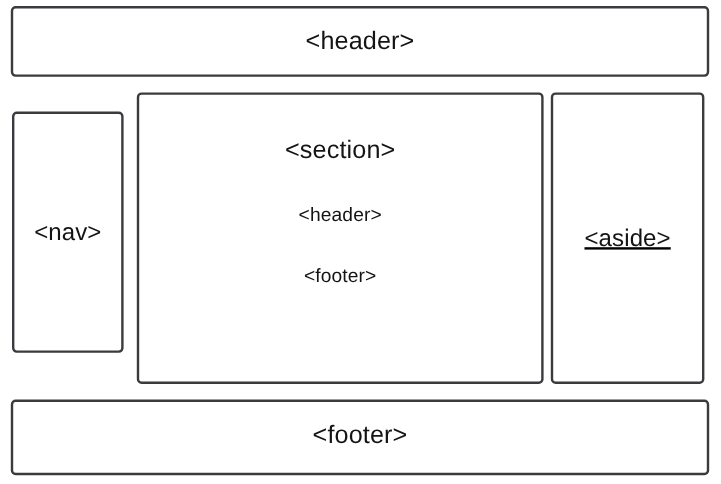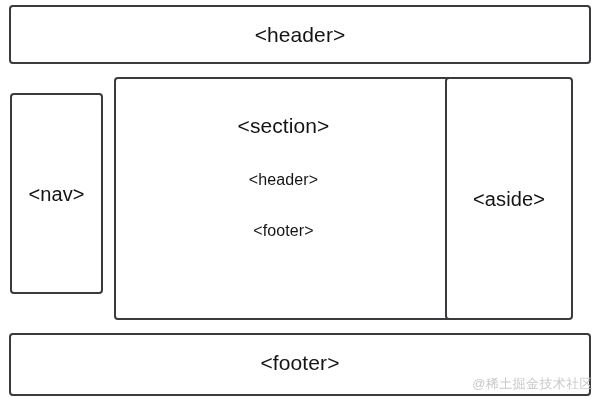--- a/index.html
+++ b/index.html
@@ -58,24 +58,25 @@
 
   #section-box {
     left: 114px;
     top: 77px;
     width: 339px;
     height: 243px;
     display: block;
   }
 
   #aside-box {
-    left: 445px;
+    left: 459px;
     top: 77px;
     width: 128px;
     height: 243px;
+    text-decoration: underline;
   }
   #aside-box .tag-label {
     font-size: 20px;
   }
 
   
   .section-stack {
     position: absolute;
     left: 0;
     top: 0;
@@ -158,15 +159,14 @@
   </div>
 
   <div class="box" id="aside-box">
     <span class="tag-label">&lt;aside&gt;</span>
   </div>
 
   <div class="box" id="footer-box">
     <span class="tag-label">&lt;footer&gt;</span>
   </div>
 
-  <div id="watermark">@稀土掘金技术社区</div>
 
 </div>
 
 </body></html>

